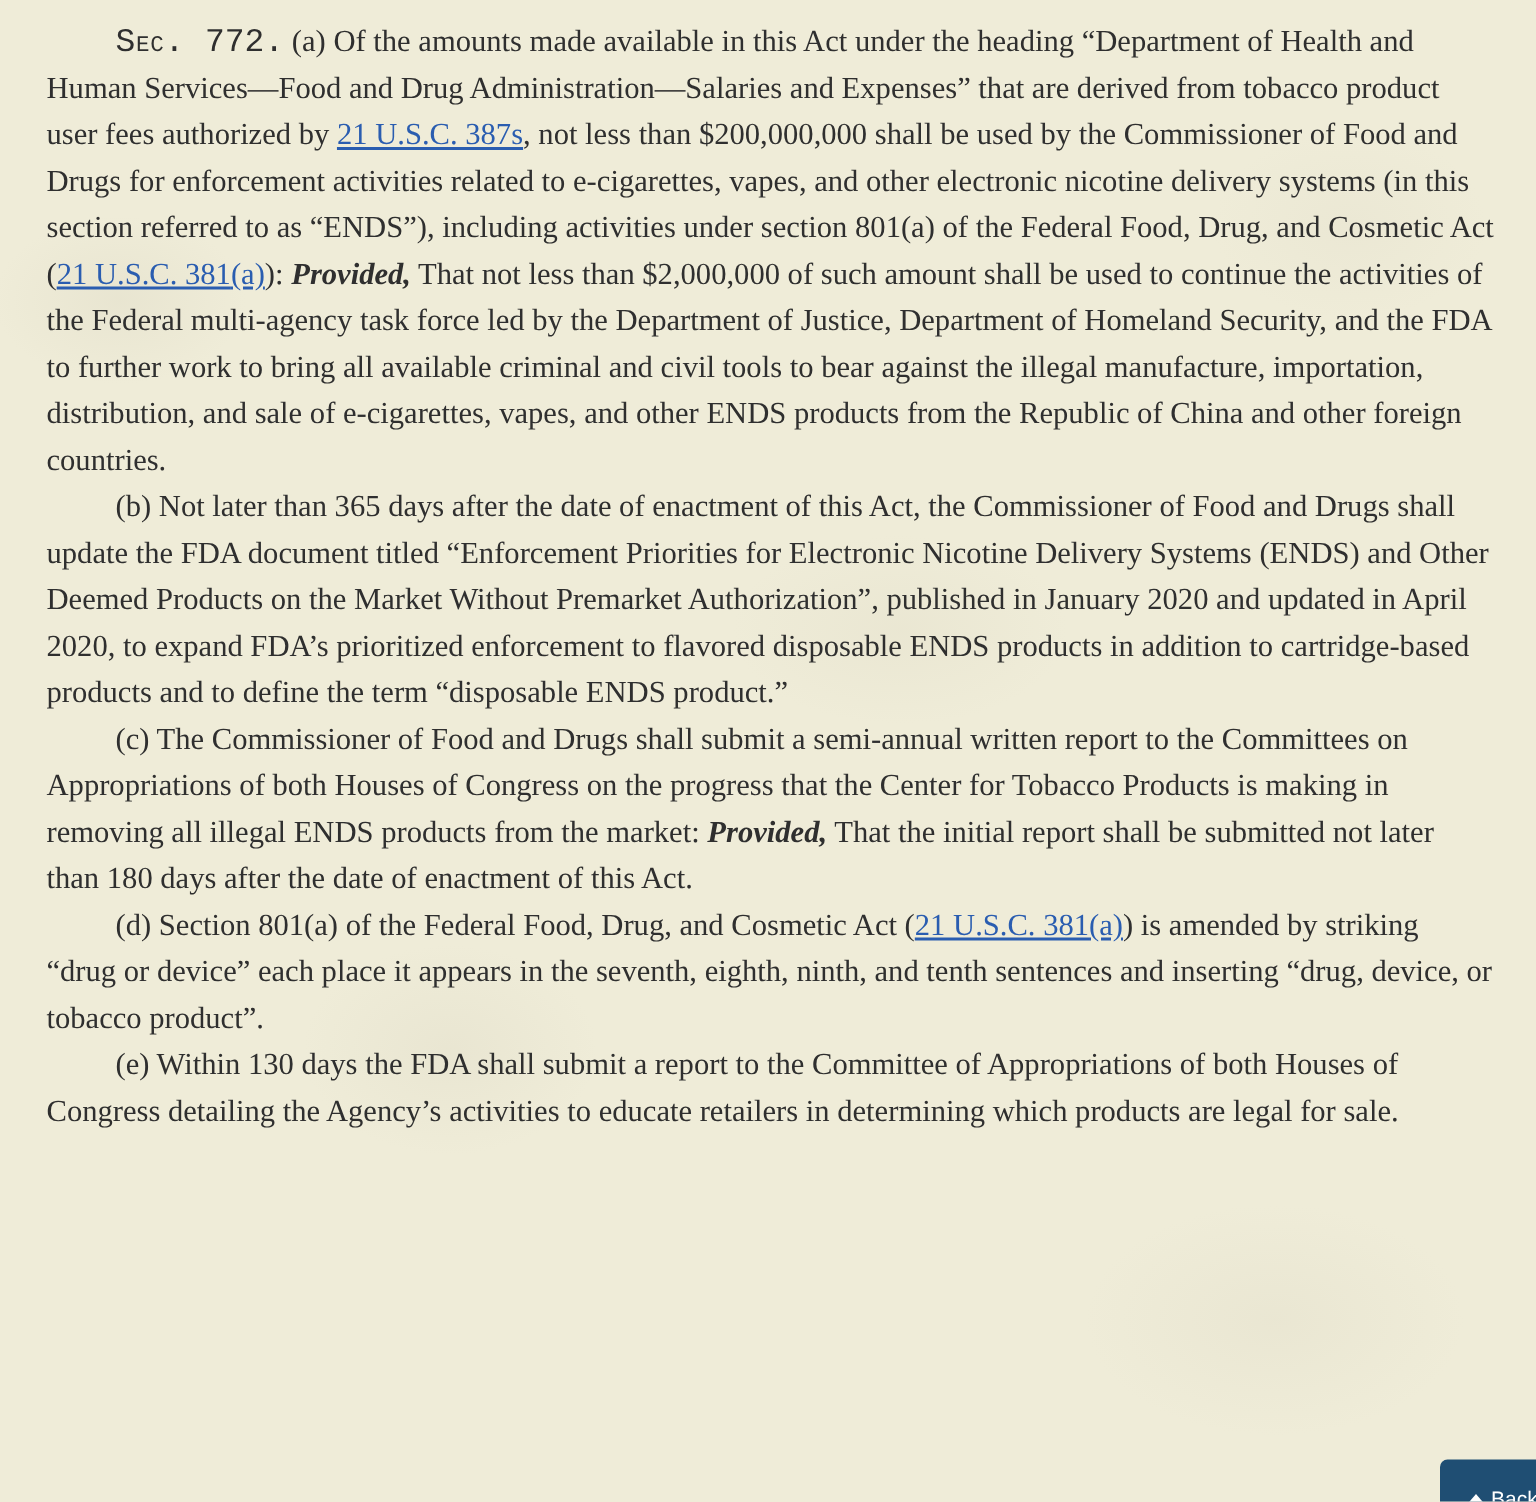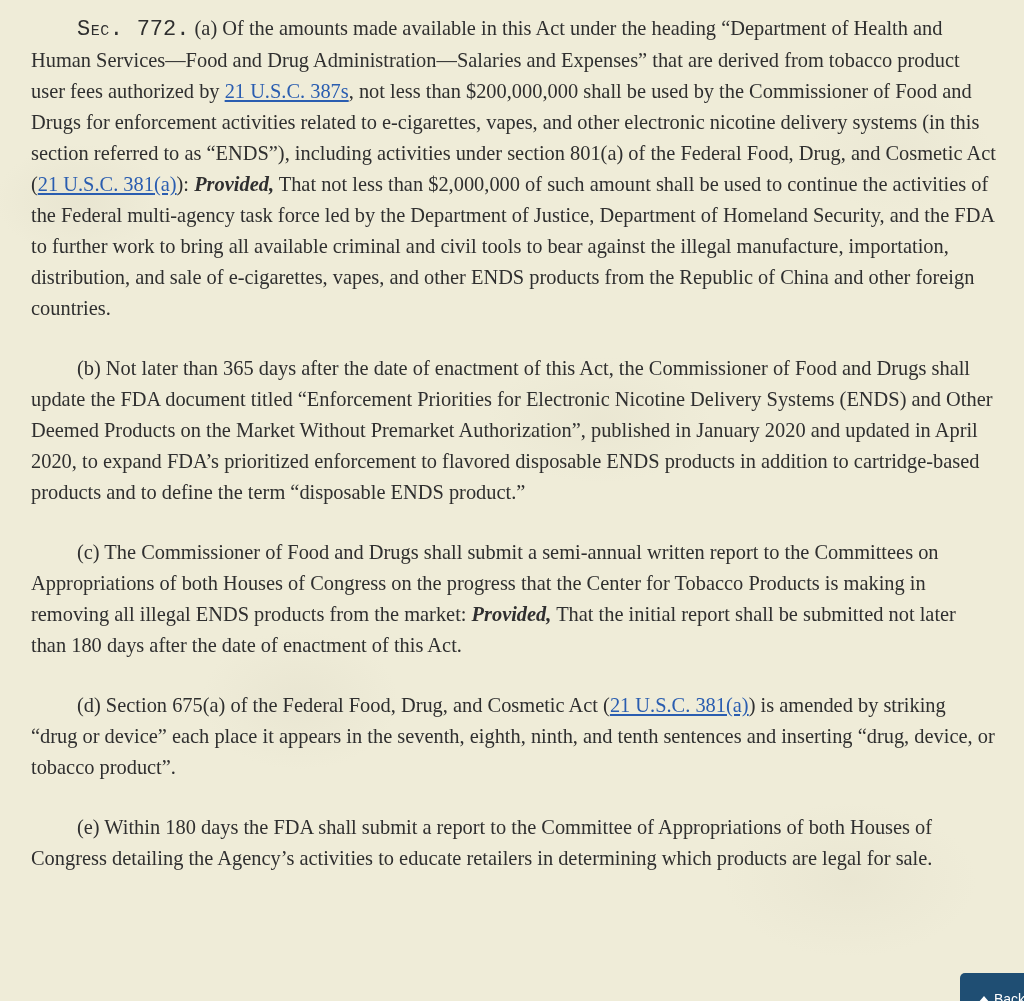--- a/index.html
+++ b/index.html
@@ -28,21 +28,20 @@
     width: 965px;
     font-size: 20.4px;
     line-height: 31px;
     letter-spacing: 0;
   }
   .para {
     margin: 0;
     text-indent: 46px;
   }
   .para + .para {
-    margin-top: 29px;
   }
   .sec-label {
     font-size: 22px;
     font-family: Liberation Mono, monospace;
   }
   .sec-label .sc {
     font-size: 16px;
     letter-spacing: 0.5px;
   }
   a.usc-link {
@@ -80,20 +79,20 @@
 </head>
 <body>
 
 <div class="doc">
   <p class="para"><span class="sec-label"><span class="sc" style="font-variant: small-caps; font-size:22px;">Sec.</span> <span>772.</span></span><span> (a) Of the amounts made available in this Act under the heading “Department of Health and Human Services—Food and Drug Administration—Salaries and Expenses” that are derived from tobacco product user fees authorized by </span><a class="usc-link" href="#">21 U.S.C. 387s</a><span>, not less than $200,000,000 shall be used by the Commissioner of Food and Drugs for enforcement activities related to e-cigarettes, vapes, and other electronic nicotine delivery systems (in this section referred to as “ENDS”), including activities under section 801(a) of the Federal Food, Drug, and Cosmetic Act (</span><a class="usc-link" href="#">21 U.S.C. 381</a><a class="usc-link" href="#">(a)</a><span>): </span><em>Provided,</em><span> That not less than $2,000,000 of such amount shall be used to continue the activities of the Federal multi-agency task force led by the Department of Justice, Department of Homeland Security, and the FDA to further work to bring all available criminal and civil tools to bear against the illegal manufacture, importation, distribution, and sale of e-cigarettes, vapes, and other ENDS products from the Republic of China and other foreign countries.</span></p>
 
   <p class="para"><span>(b) Not later than 365 days after the date of enactment of this Act, the Commissioner of Food and Drugs shall update the FDA document titled “Enforcement Priorities for Electronic Nicotine Delivery Systems (ENDS) and Other Deemed Products on the Market Without Premarket Authorization”, published in January 2020 and updated in April 2020, to expand FDA’s prioritized enforcement to flavored disposable ENDS products in addition to cartridge-based products and to define the term “disposable ENDS product.”</span></p>
 
   <p class="para"><span>(c) The Commissioner of Food and Drugs shall submit a semi-annual written report to the Committees on Appropriations of both Houses of Congress on the progress that the Center for Tobacco Products is making in removing all illegal ENDS products from the market: </span><em>Provided,</em><span> That the initial report shall be submitted not later than 180 days after the date of enactment of this Act.</span></p>
 
-  <p class="para"><span>(d) Section 675(a) of the Federal Food, Drug, and Cosmetic Act (</span><a class="usc-link" href="#">21 U.S.C. 381</a><a class="usc-link" href="#">(a)</a><span>) is amended by striking “drug or device” each place it appears in the seventh, eighth, ninth, and tenth sentences and inserting “drug, device, or tobacco product”.</span></p>
+  <p class="para"><span>(d) Section 801(a) of the Federal Food, Drug, and Cosmetic Act (</span><a class="usc-link" href="#">21 U.S.C. 381</a><a class="usc-link" href="#">(a)</a><span>) is amended by striking “drug or device” each place it appears in the seventh, eighth, ninth, and tenth sentences and inserting “drug, device, or tobacco product”.</span></p>
 
-  <p class="para"><span>(e) Within 180 days the FDA shall submit a report to the Committee of Appropriations of both Houses of Congress detailing the Agency’s activities to educate retailers in determining which products are legal for sale.</span></p>
+  <p class="para"><span>(e) Within 130 days the FDA shall submit a report to the Committee of Appropriations of both Houses of Congress detailing the Agency’s activities to educate retailers in determining which products are legal for sale.</span></p>
 </div>
 
 <div class="back-top">
   <span class="arrow"></span><span>Back to top</span>
 </div>
 
 </body></html>

